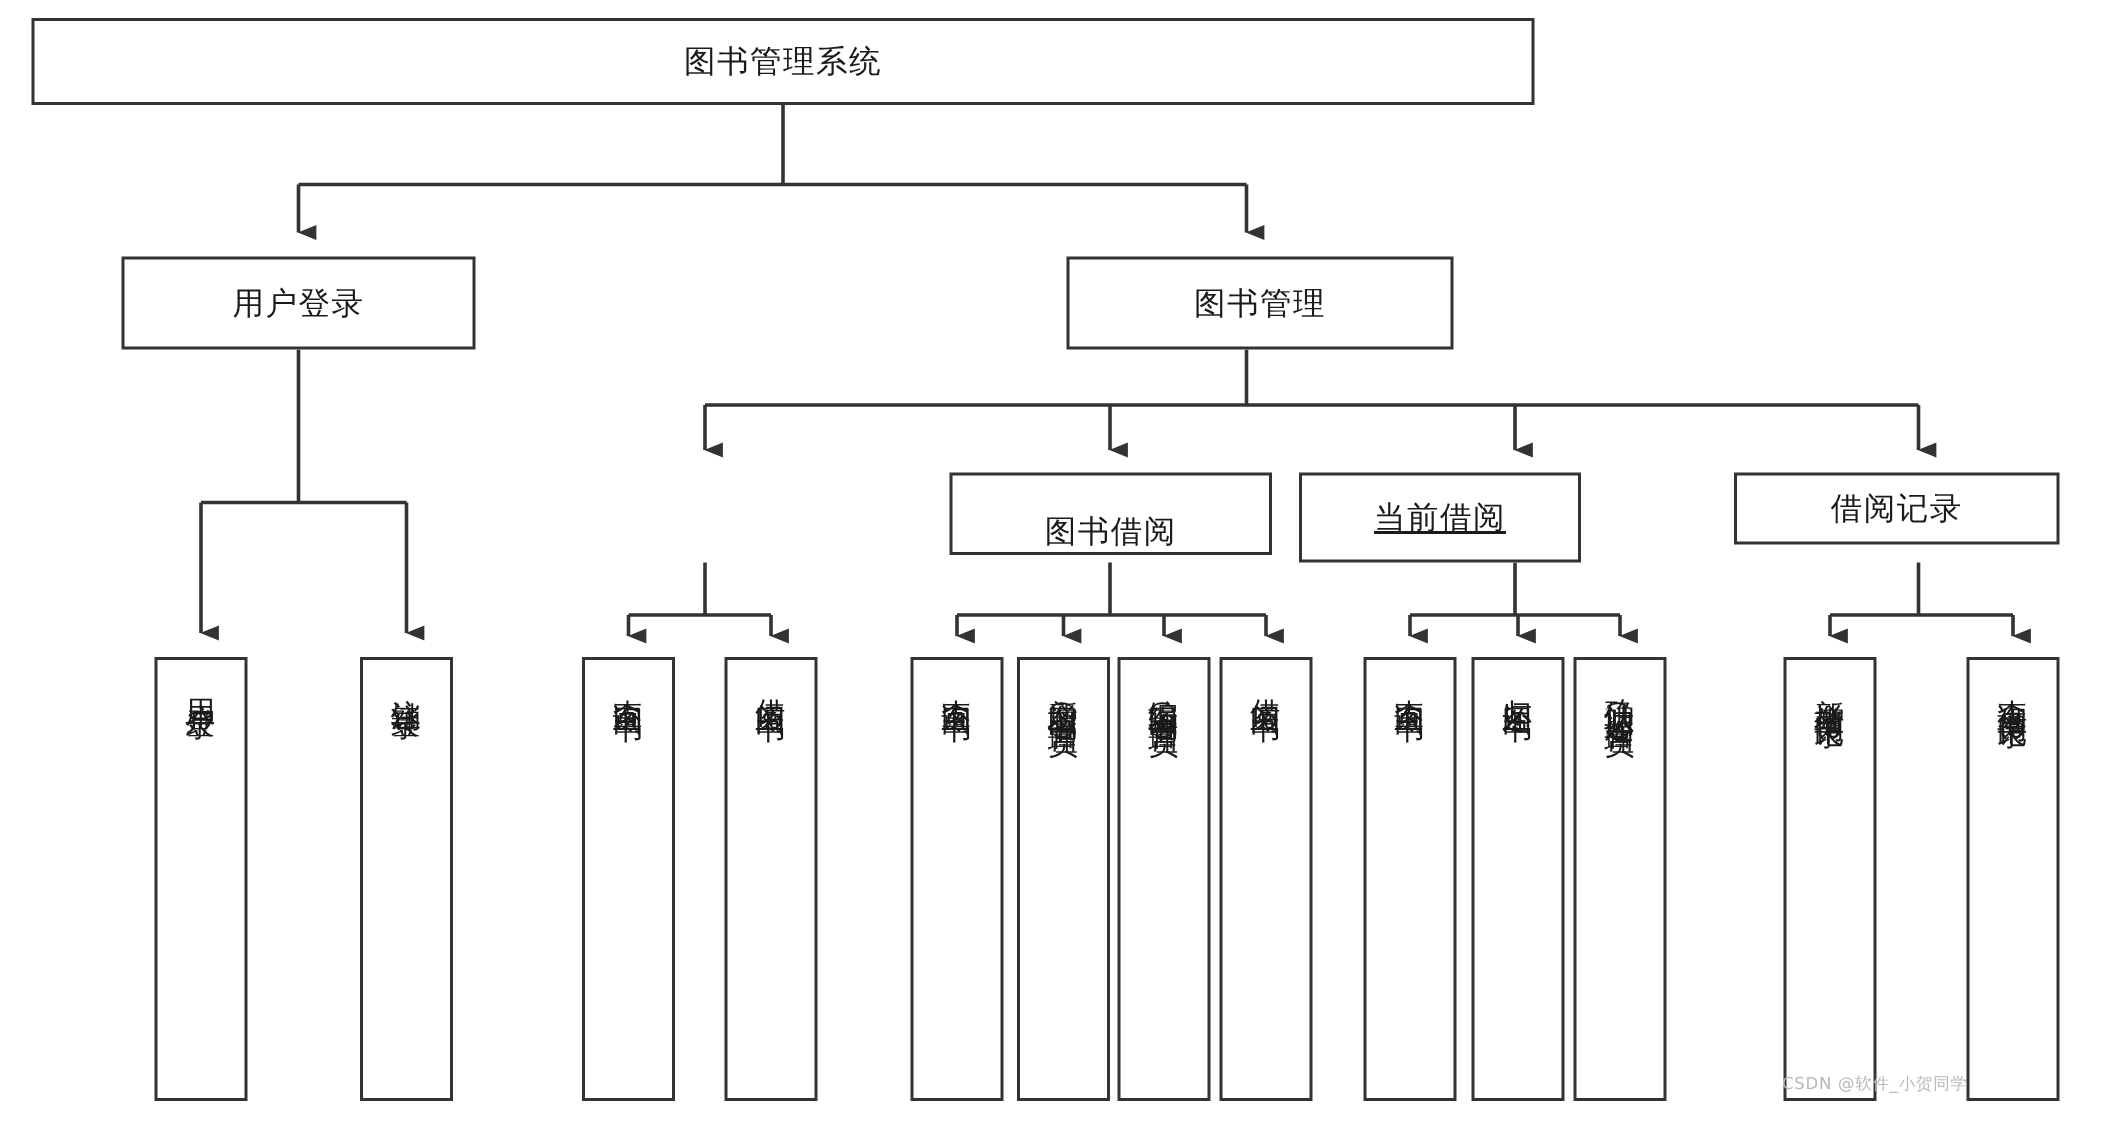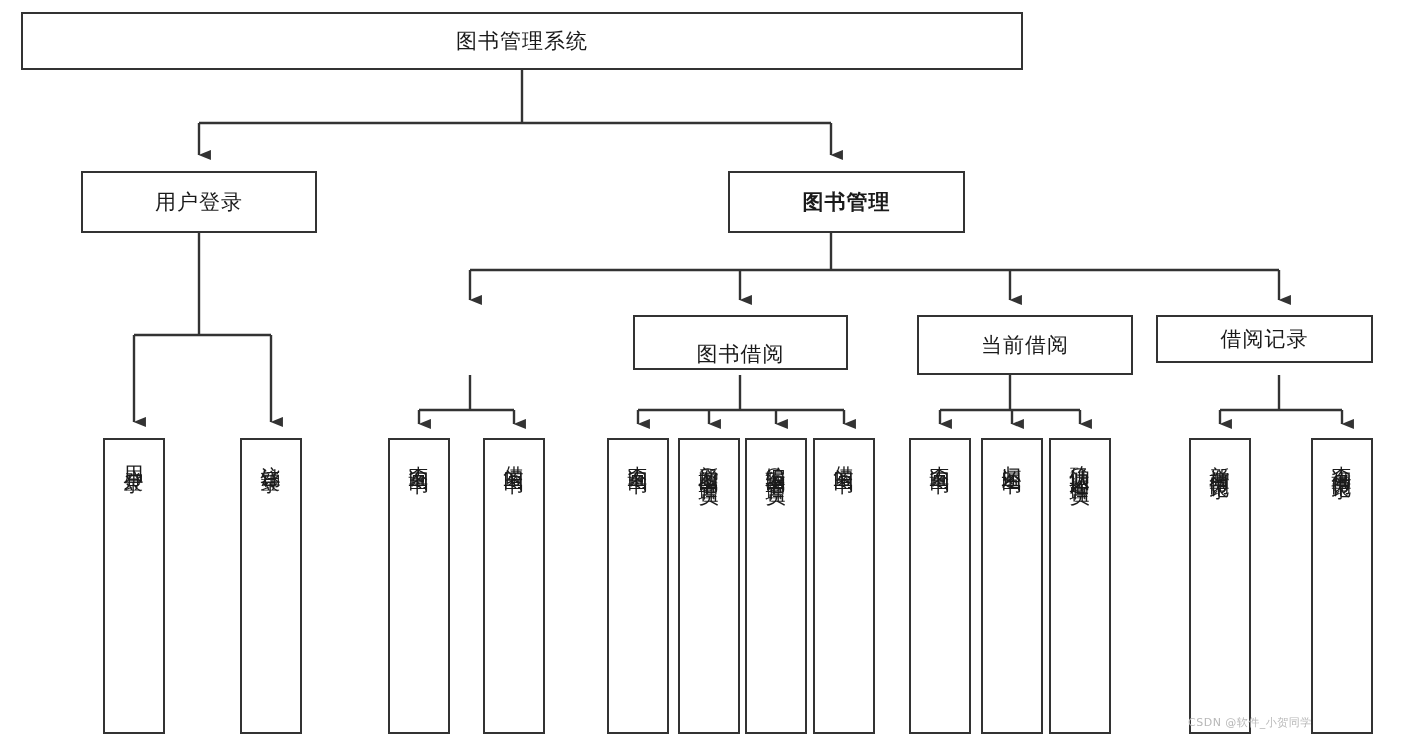--- a/index.html
+++ b/index.html
@@ -130,28 +130,28 @@
     </g>
   </svg>
 
   <div class="node-box horiz" style="left:21px;top:12px;width:1002px;height:58px;">
     <span>图书管理系统</span>
   </div>
 
   <div class="node-box horiz" style="left:81px;top:171px;width:236px;height:62px;">
     <span>用户登录</span>
   </div>
-  <div class="node-box horiz" style="left:728px;top:171px;width:237px;height:62px;font-weight:bold;">
+  <div class="node-box horiz" style="left:711px;top:171px;width:258px;height:62px;">
     <span>图书管理</span>
   </div>
 
   <div class="node-box horiz" style="left:633px;top:315px;width:215px;height:55px;align-items:flex-end;">
     <span>图书借阅</span>
   </div>
-  <div class="node-box horiz" style="left:917px;top:315px;width:216px;height:60px;">
+  <div class="node-box horiz" style="left:866px;top:315px;width:188px;height:60px;text-decoration:underline;">
     <span>当前借阅</span>
   </div>
   <div class="node-box horiz" style="left:1156px;top:315px;width:217px;height:48px;">
     <span>借阅记录</span>
   </div>
 
   <div class="node-box vert" style="left:103px;top:438px;width:62px;height:296px;">
     <span class="vert-text">用户登录</span>
   </div>
   <div class="node-box vert" style="left:240px;top:438px;width:62px;height:296px;">

